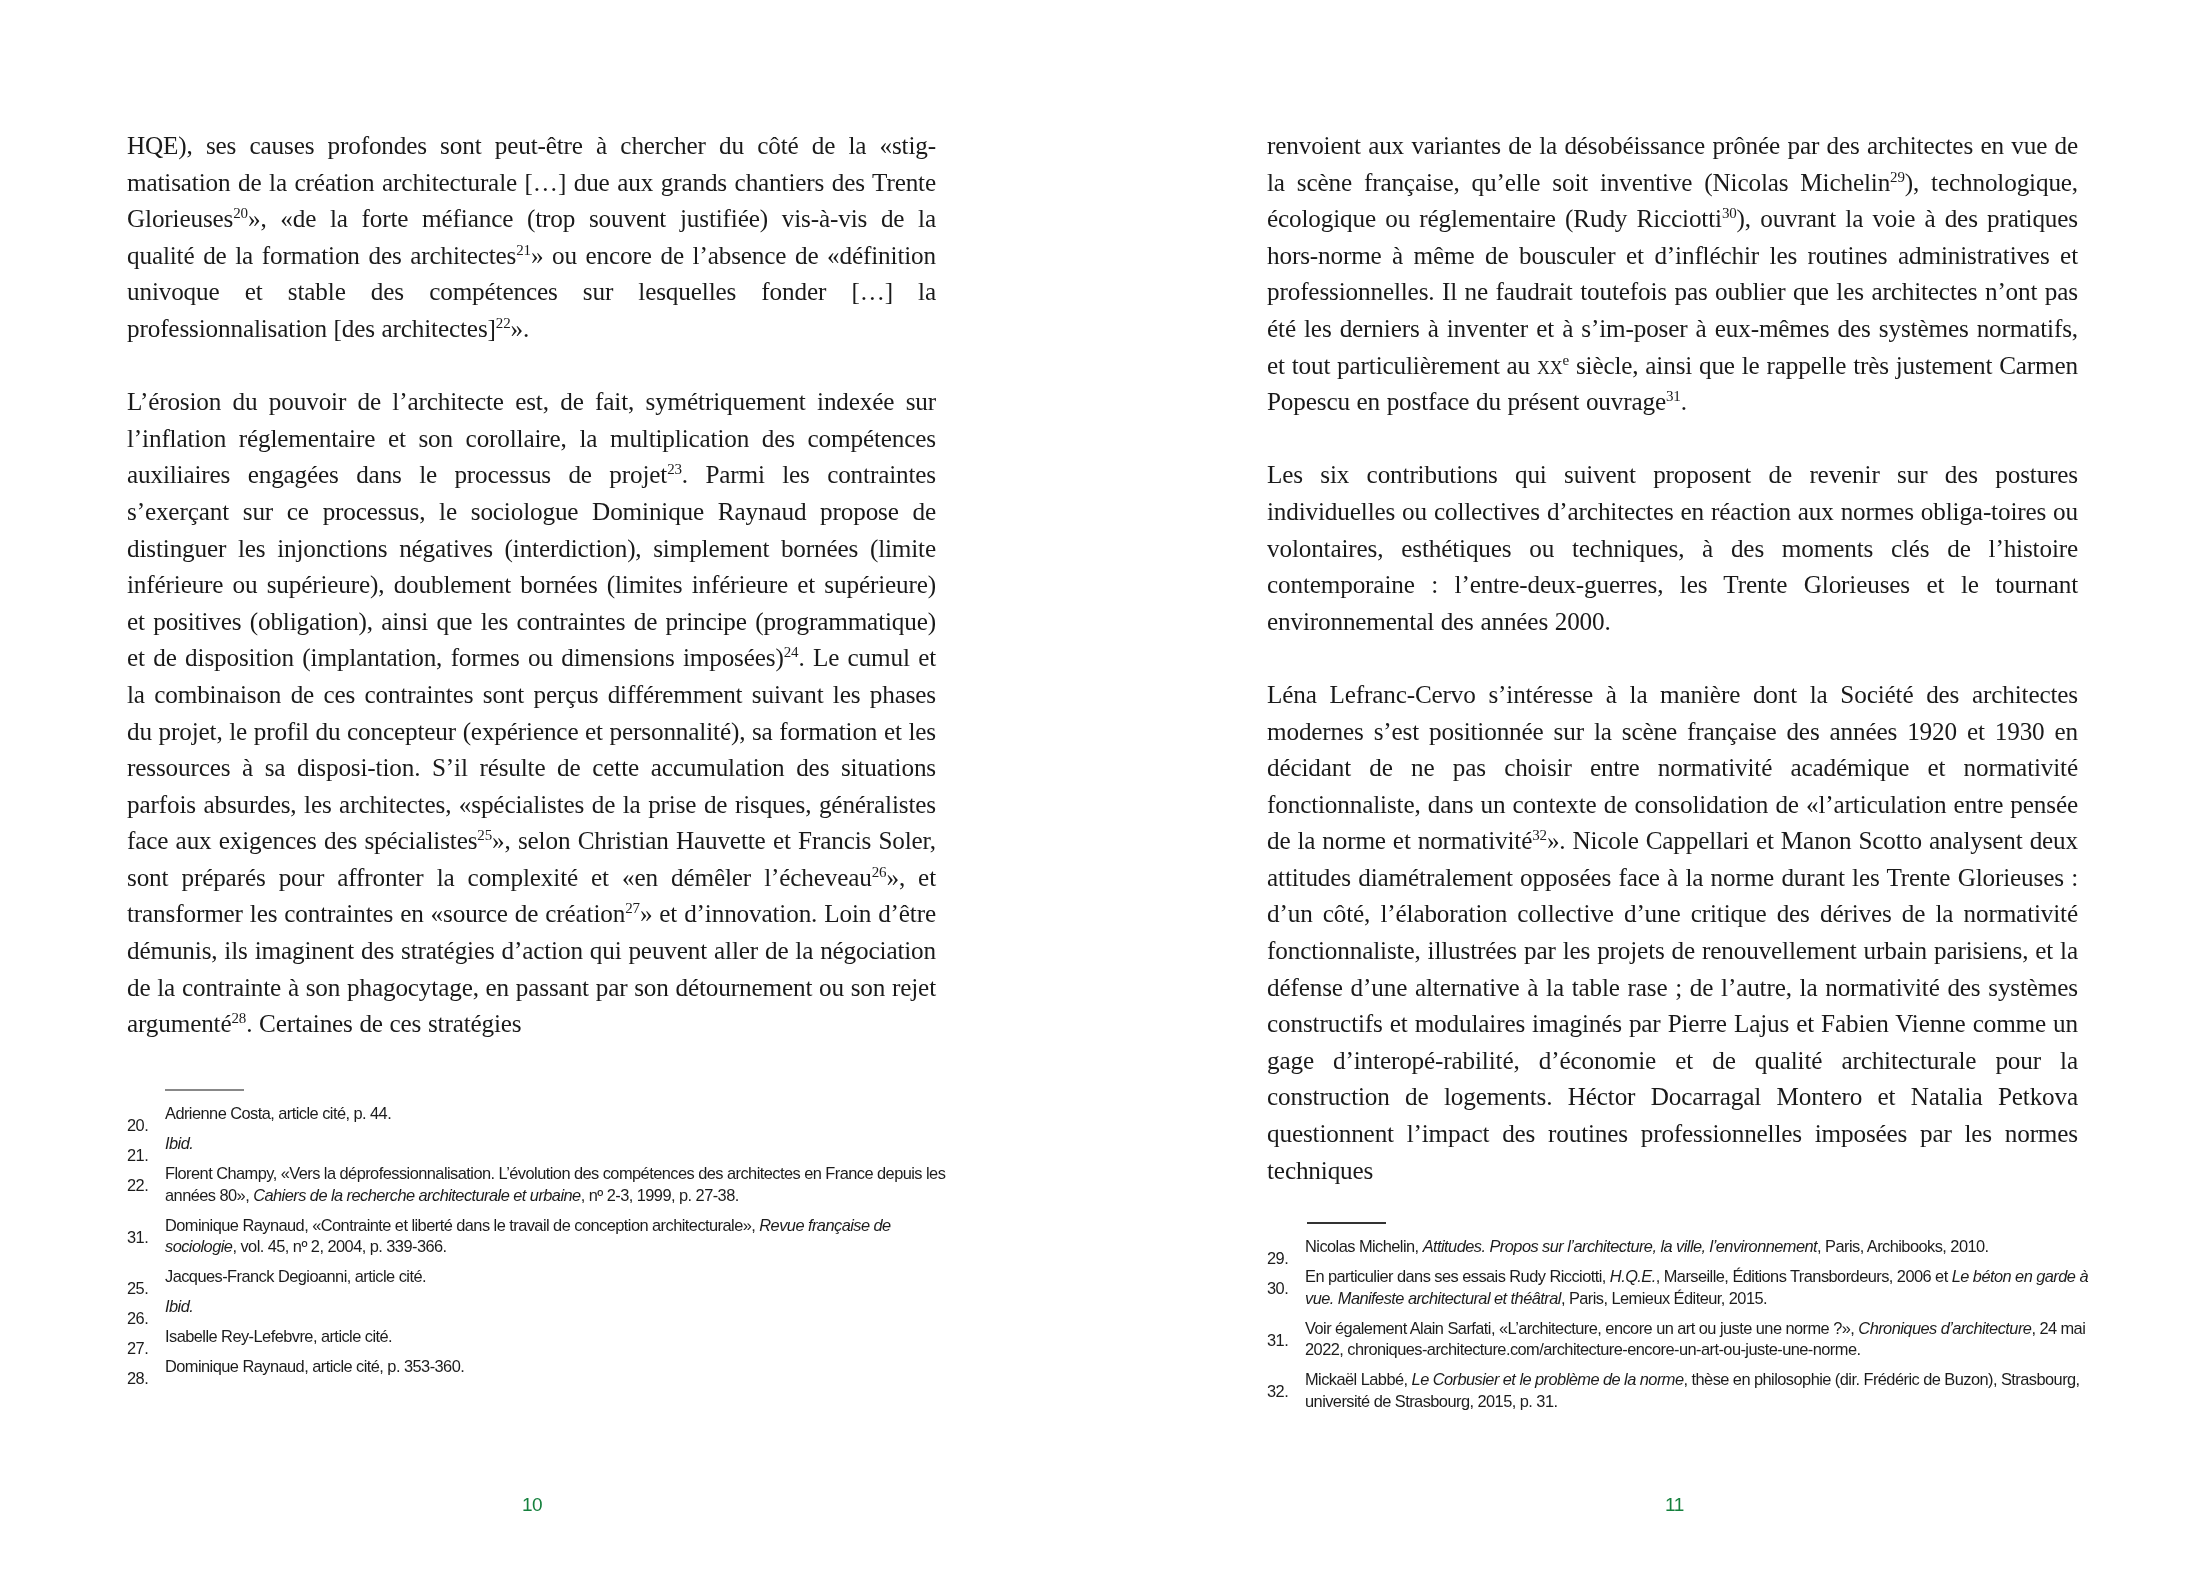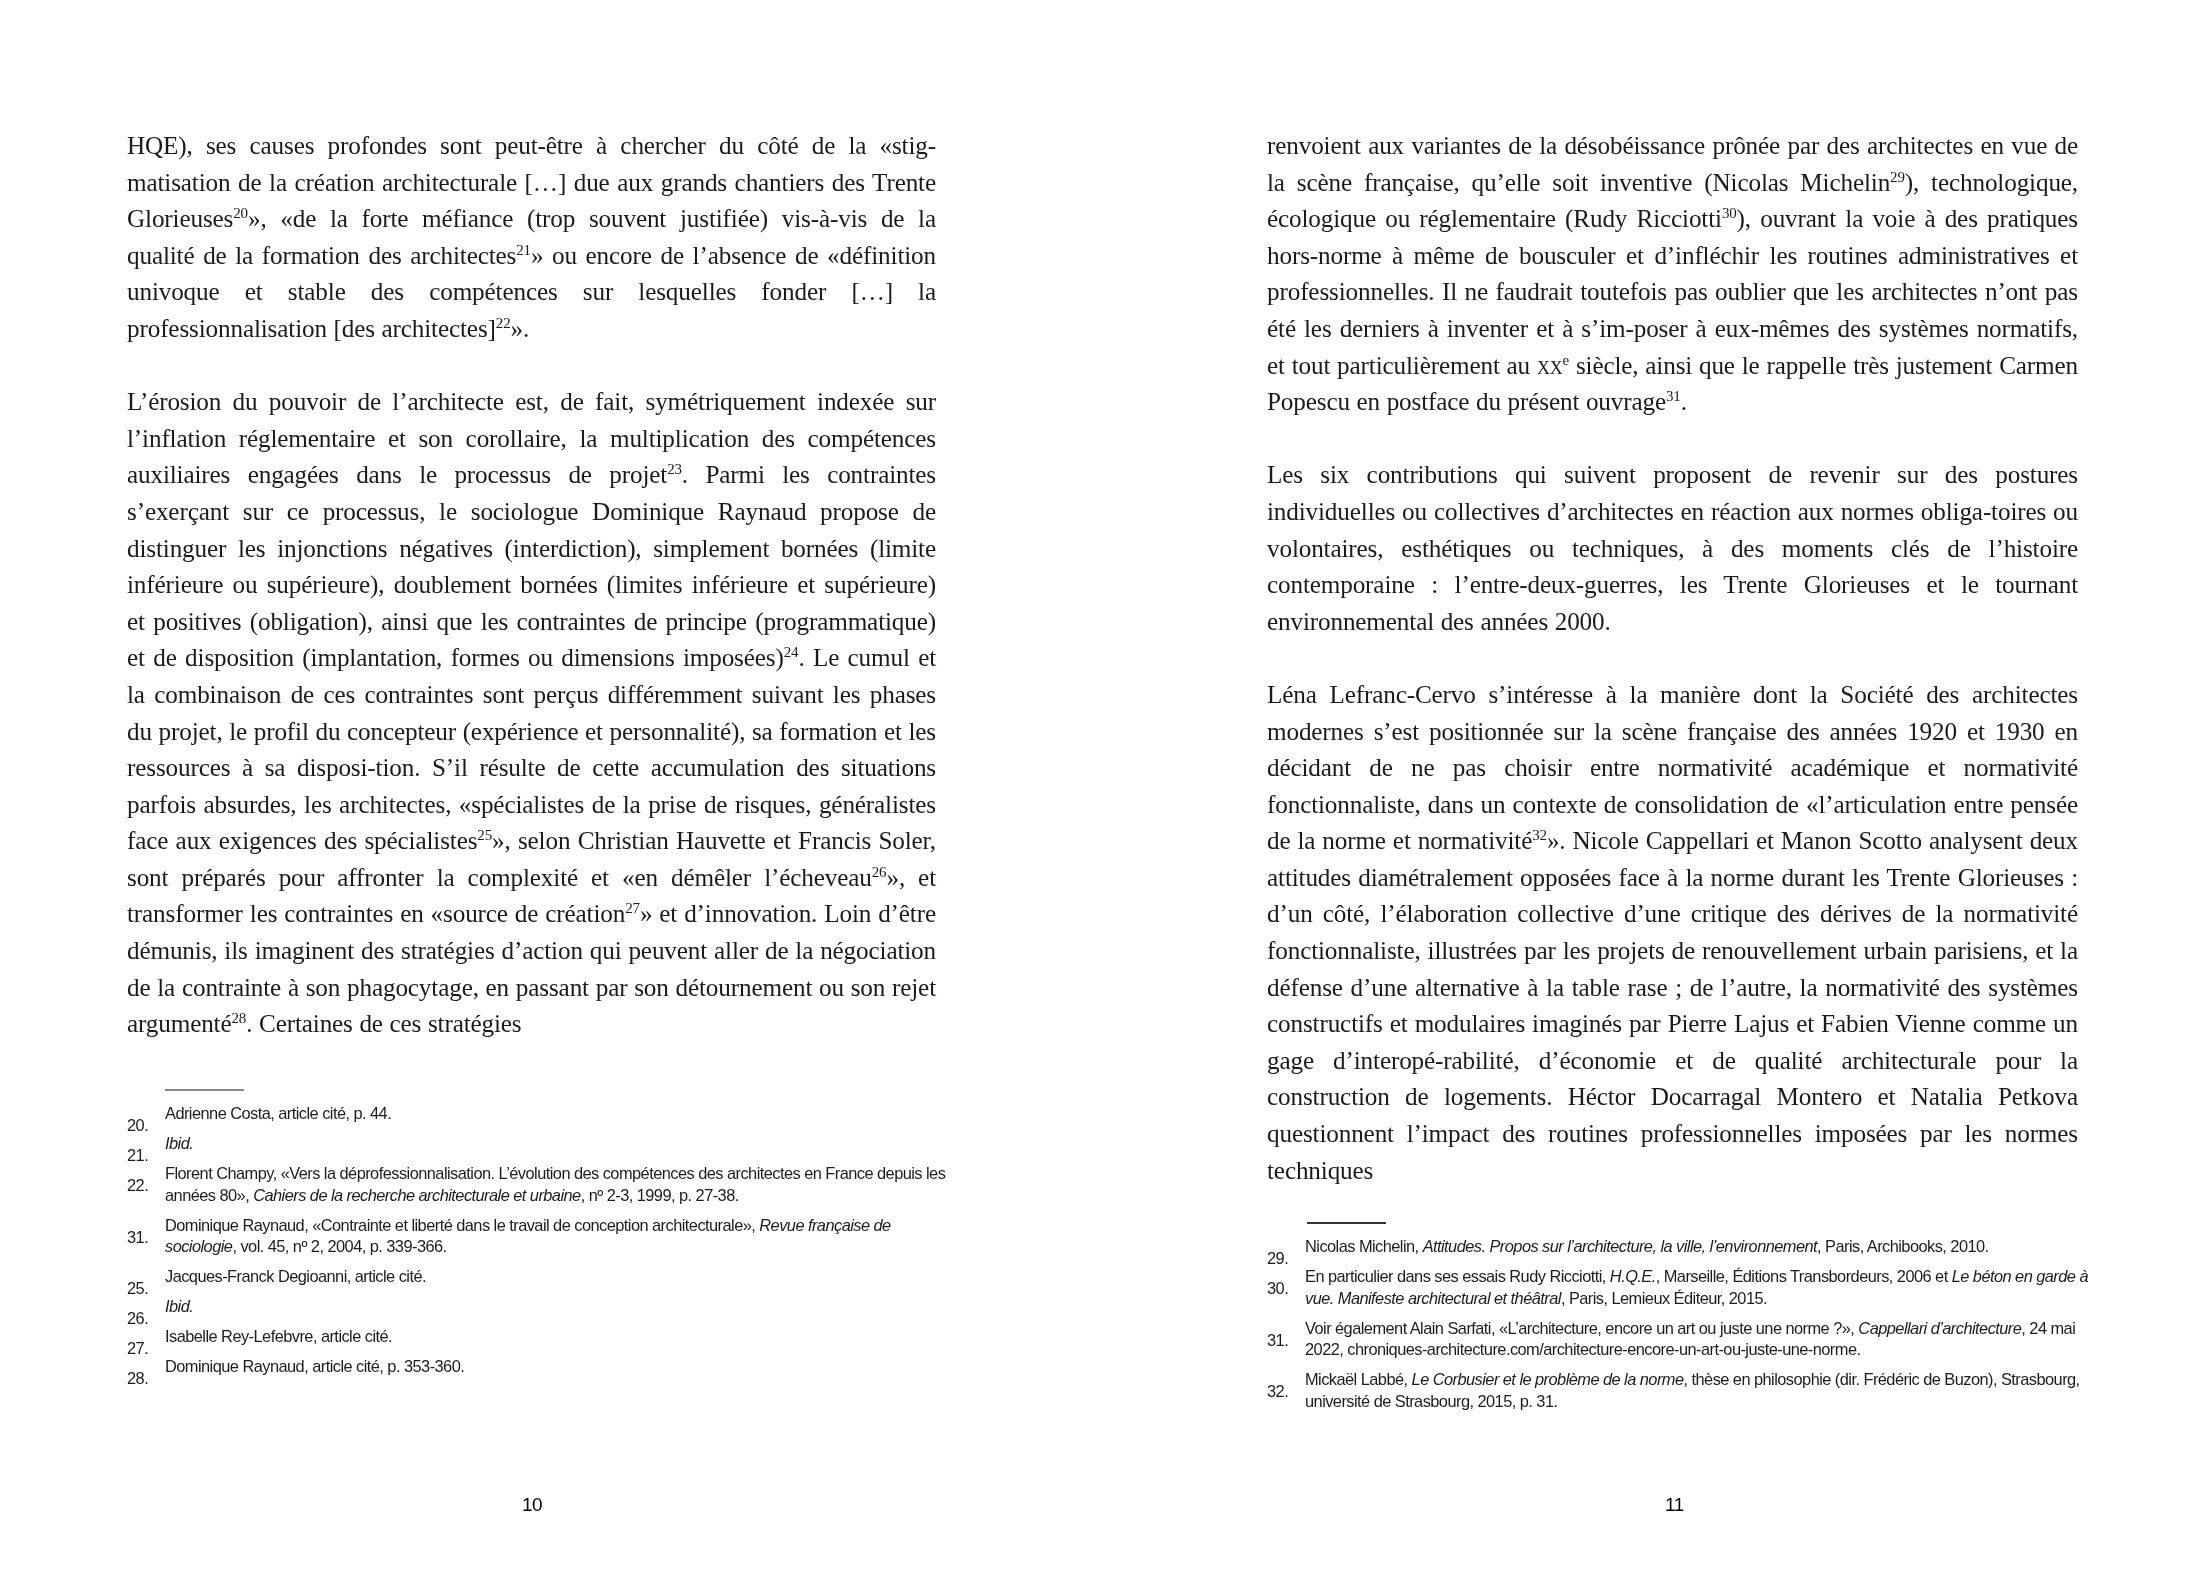--- a/index.html
+++ b/index.html
@@ -36,21 +36,21 @@
     line-height: 21.5px;
     letter-spacing: -0.55px;
     margin-bottom: 8.5px;
     color: #1c1c1c;
   }
   .fn-num { position: absolute; left: 0; top: 12px; }
   .fn i { font-style: italic; }
   .page-num {
     position: absolute; top: 1494px;
     font-family: "Liberation Sans", "DejaVu Sans", sans-serif;
-    font-size: 19px; letter-spacing: -0.5px; color: #000000;
+    font-size: 19px; letter-spacing: -0.5px; color: #15803d;
   }
   .page-left .page-num { left: 522px; }
   .page-right .page-num { left: 563px; }
 </style>
 </head>
 <body>
 
 <div class="page page-left">
   <div class="column">
       <p class="para">HQE), ses causes profondes sont peut-être à chercher du côté de la «stig-matisation de la création architecturale […] due aux grands chantiers des Trente Glorieuses<sup>20</sup>», «de la forte méfiance (trop souvent justifiée) vis-à-vis de la qualité de la formation des architectes<sup>21</sup>» ou encore de l’absence de «définition univoque et stable des compétences sur lesquelles fonder […] la professionnalisation [des architectes]<sup>22</sup>».</p>
@@ -73,17 +73,17 @@
 <div class="page page-right">
   <div class="column">
       <p class="para">renvoient aux variantes de la désobéissance prônée par des architectes en vue de la scène française, qu’elle soit inventive (Nicolas Michelin<sup>29</sup>), technologique, écologique ou réglementaire (Rudy Ricciotti<sup>30</sup>), ouvrant la voie à des pratiques hors-norme à même de bousculer et d’infléchir les routines administratives et professionnelles. Il ne faudrait toutefois pas oublier que les architectes n’ont pas été les derniers à inventer et à s’im-poser à eux-mêmes des systèmes normatifs, et tout particulièrement au <span class="sc">XX</span><sup>e</sup> siècle, ainsi que le rappelle très justement Carmen Popescu en postface du présent ouvrage<sup>31</sup>.</p>
       <p class="para">Les six contributions qui suivent proposent de revenir sur des postures individuelles ou collectives d’architectes en réaction aux normes obliga-toires ou volontaires, esthétiques ou techniques, à des moments clés de l’histoire contemporaine : l’entre-deux-guerres, les Trente Glorieuses et le tournant environnemental des années 2000.</p>
       <p class="para">Léna Lefranc-Cervo s’intéresse à la manière dont la Société des architectes modernes s’est positionnée sur la scène française des années 1920 et 1930 en décidant de ne pas choisir entre normativité académique et normativité fonctionnaliste, dans un contexte de consolidation de «l’articulation entre pensée de la norme et normativité<sup>32</sup>». Nicole Cappellari et Manon Scotto analysent deux attitudes diamétralement opposées face à la norme durant les Trente Glorieuses : d’un côté, l’élaboration collective d’une critique des dérives de la normativité fonctionnaliste, illustrées par les projets de renouvellement urbain parisiens, et la défense d’une alternative à la table rase ; de l’autre, la normativité des systèmes constructifs et modulaires imaginés par Pierre Lajus et Fabien Vienne comme un gage d’interopé-rabilité, d’économie et de qualité architecturale pour la construction de logements. Héctor Docarragal Montero et Natalia Petkova questionnent l’impact des routines professionnelles imposées par les normes techniques</p>
     </div>
   <div class="fn-rule"></div>
   <ol class="footnotes">
       <li class="fn"><span class="fn-num">29.</span>Nicolas Michelin, <i>Attitudes. Propos sur l’architecture, la ville, l’environnement</i>, Paris, Archibooks, 2010.</li>
       <li class="fn"><span class="fn-num">30.</span>En particulier dans ses essais Rudy Ricciotti, <i>H.Q.E.</i>, Marseille, Éditions Transbordeurs, 2006 et <i>Le béton en garde à vue. Manifeste architectural et théâtral</i>, Paris, Lemieux Éditeur, 2015.</li>
-      <li class="fn"><span class="fn-num">31.</span>Voir également Alain Sarfati, «L’architecture, encore un art ou juste une norme ?», <i>Cappellari d’architecture</i>, 24 mai 2022, chroniques-architecture.com/architecture-encore-un-art-ou-juste-une-norme.</li>
+      <li class="fn"><span class="fn-num">31.</span>Voir également Alain Sarfati, «L’architecture, encore un art ou juste une norme ?», <i>Chroniques d’architecture</i>, 24 mai 2022, chroniques-architecture.com/architecture-encore-un-art-ou-juste-une-norme.</li>
       <li class="fn"><span class="fn-num">32.</span>Mickaël Labbé, <i>Le Corbusier et le problème de la norme</i>, thèse en philosophie (dir. Frédéric de Buzon), Strasbourg, université de Strasbourg, 2015, p. 31.</li>
     </ol>
   <div class="page-num">11</div>
 </div>
 
 </body></html>

